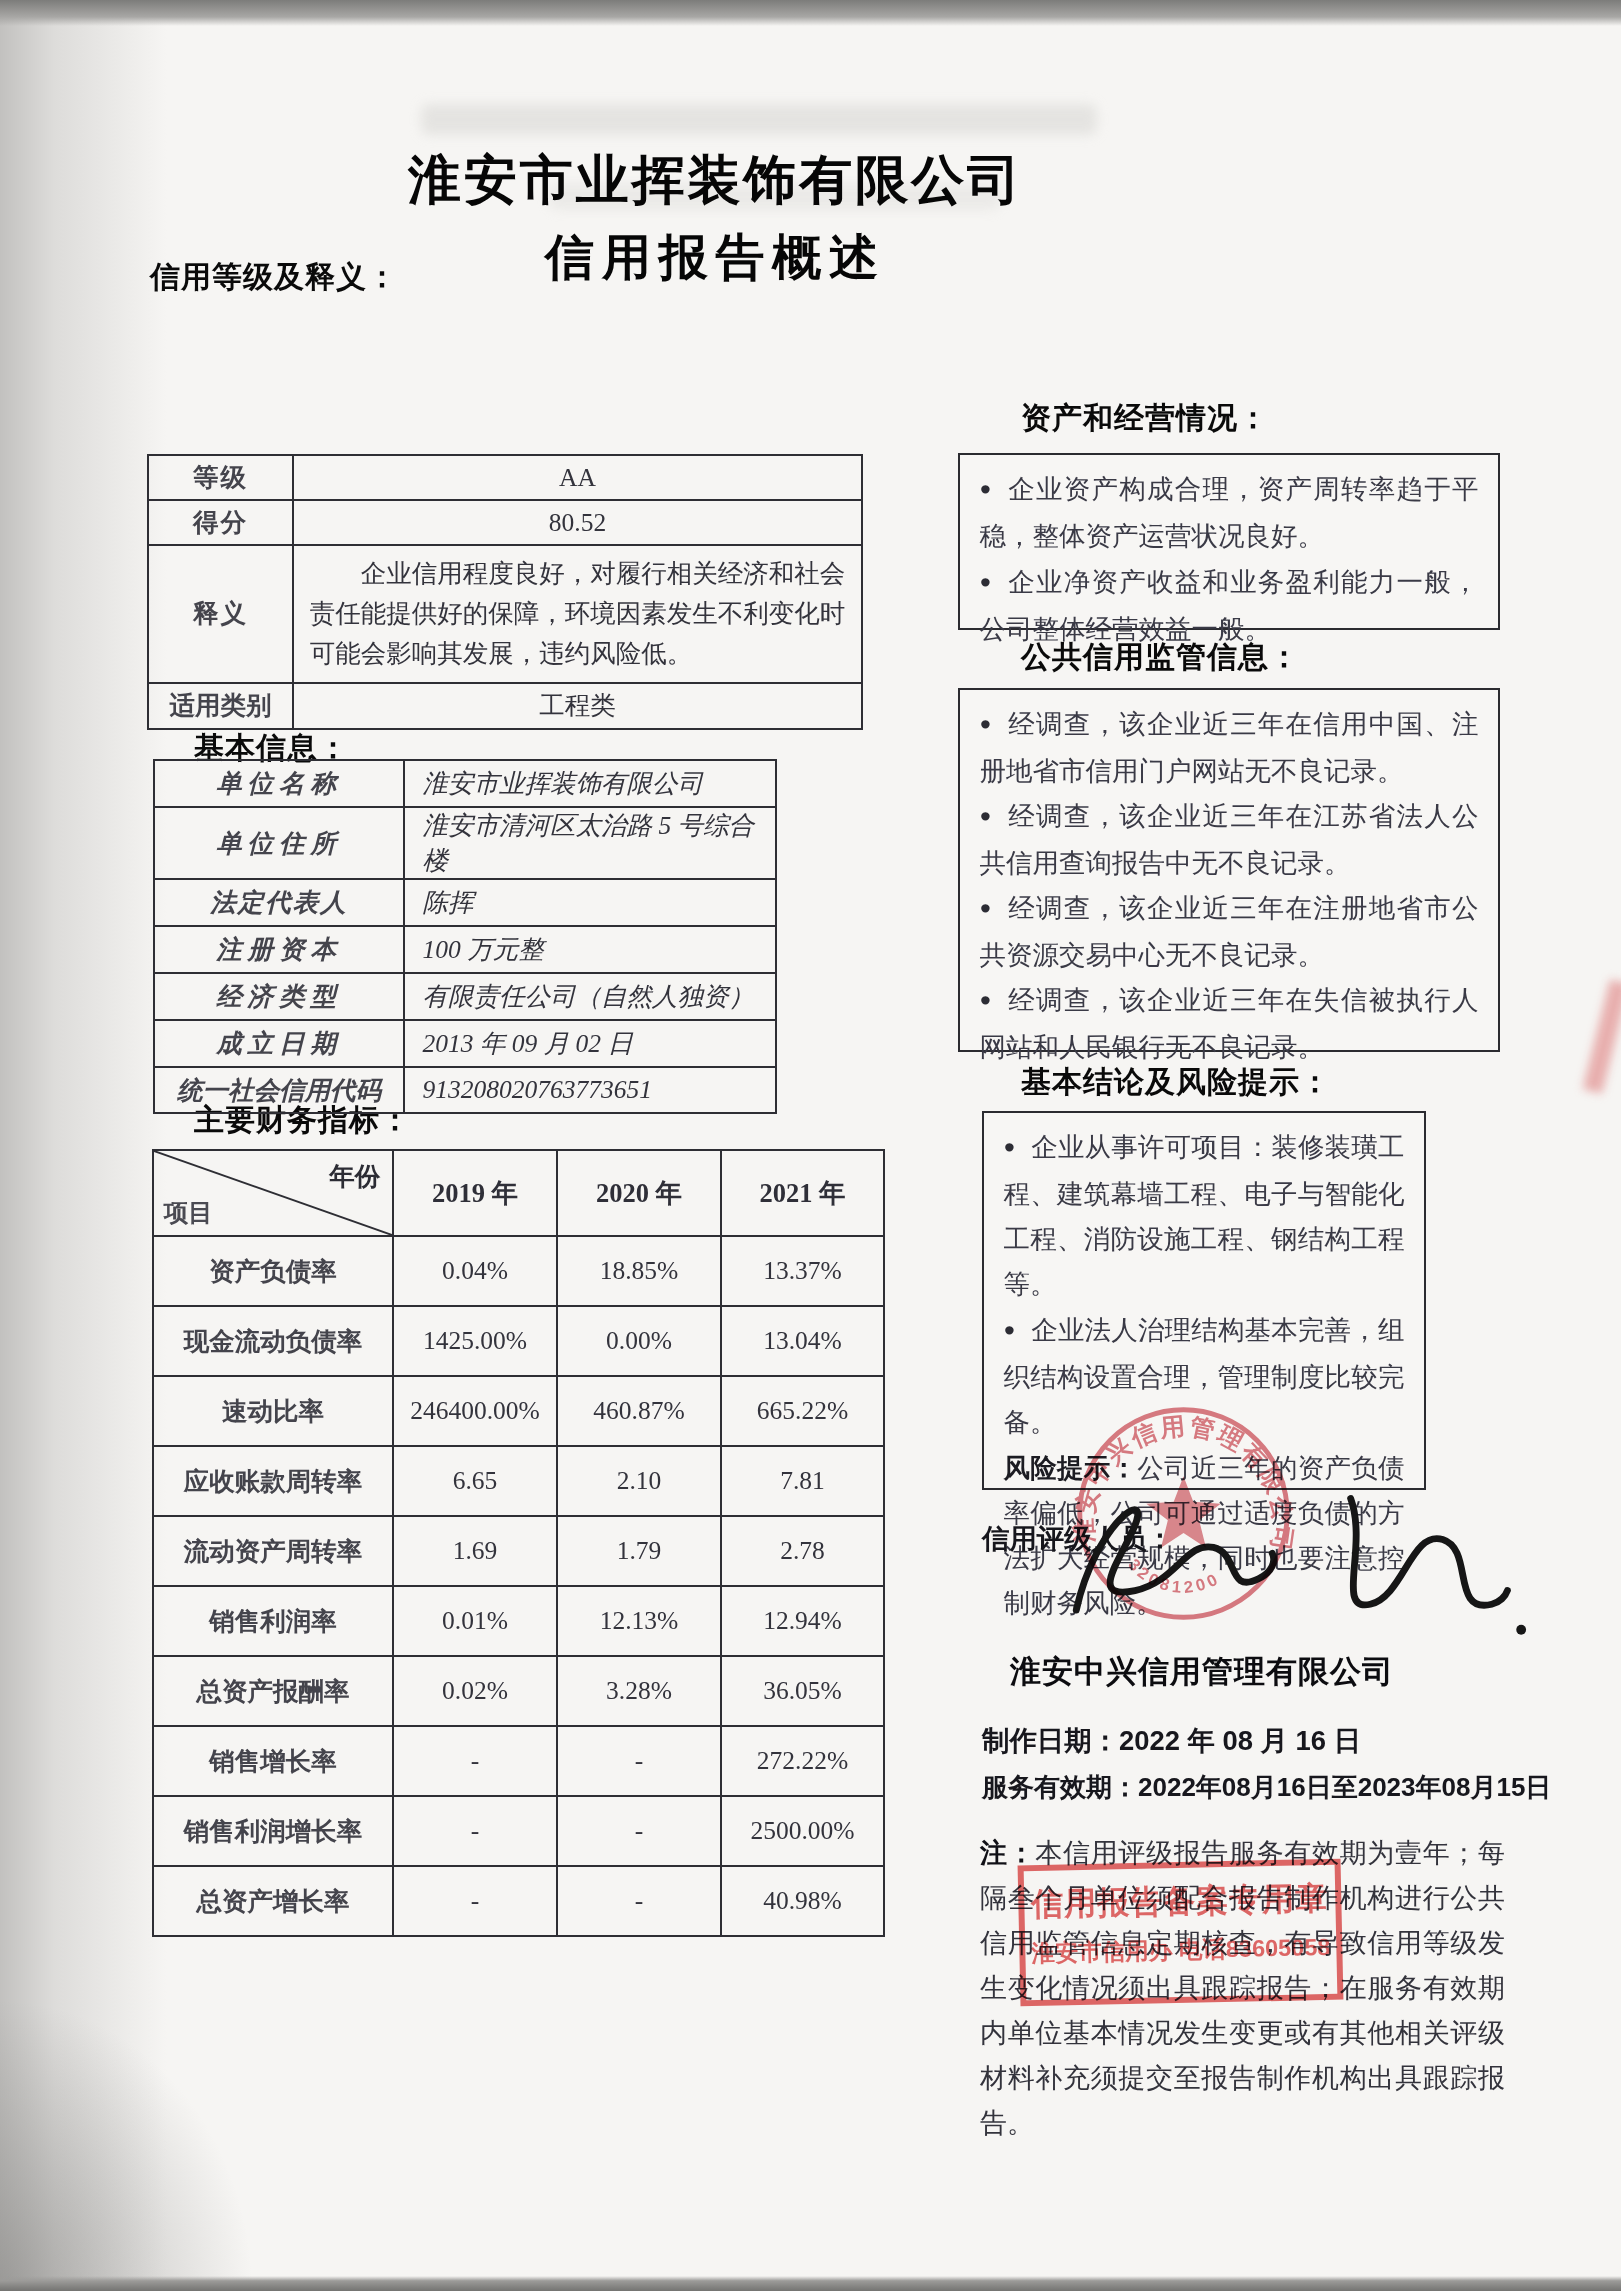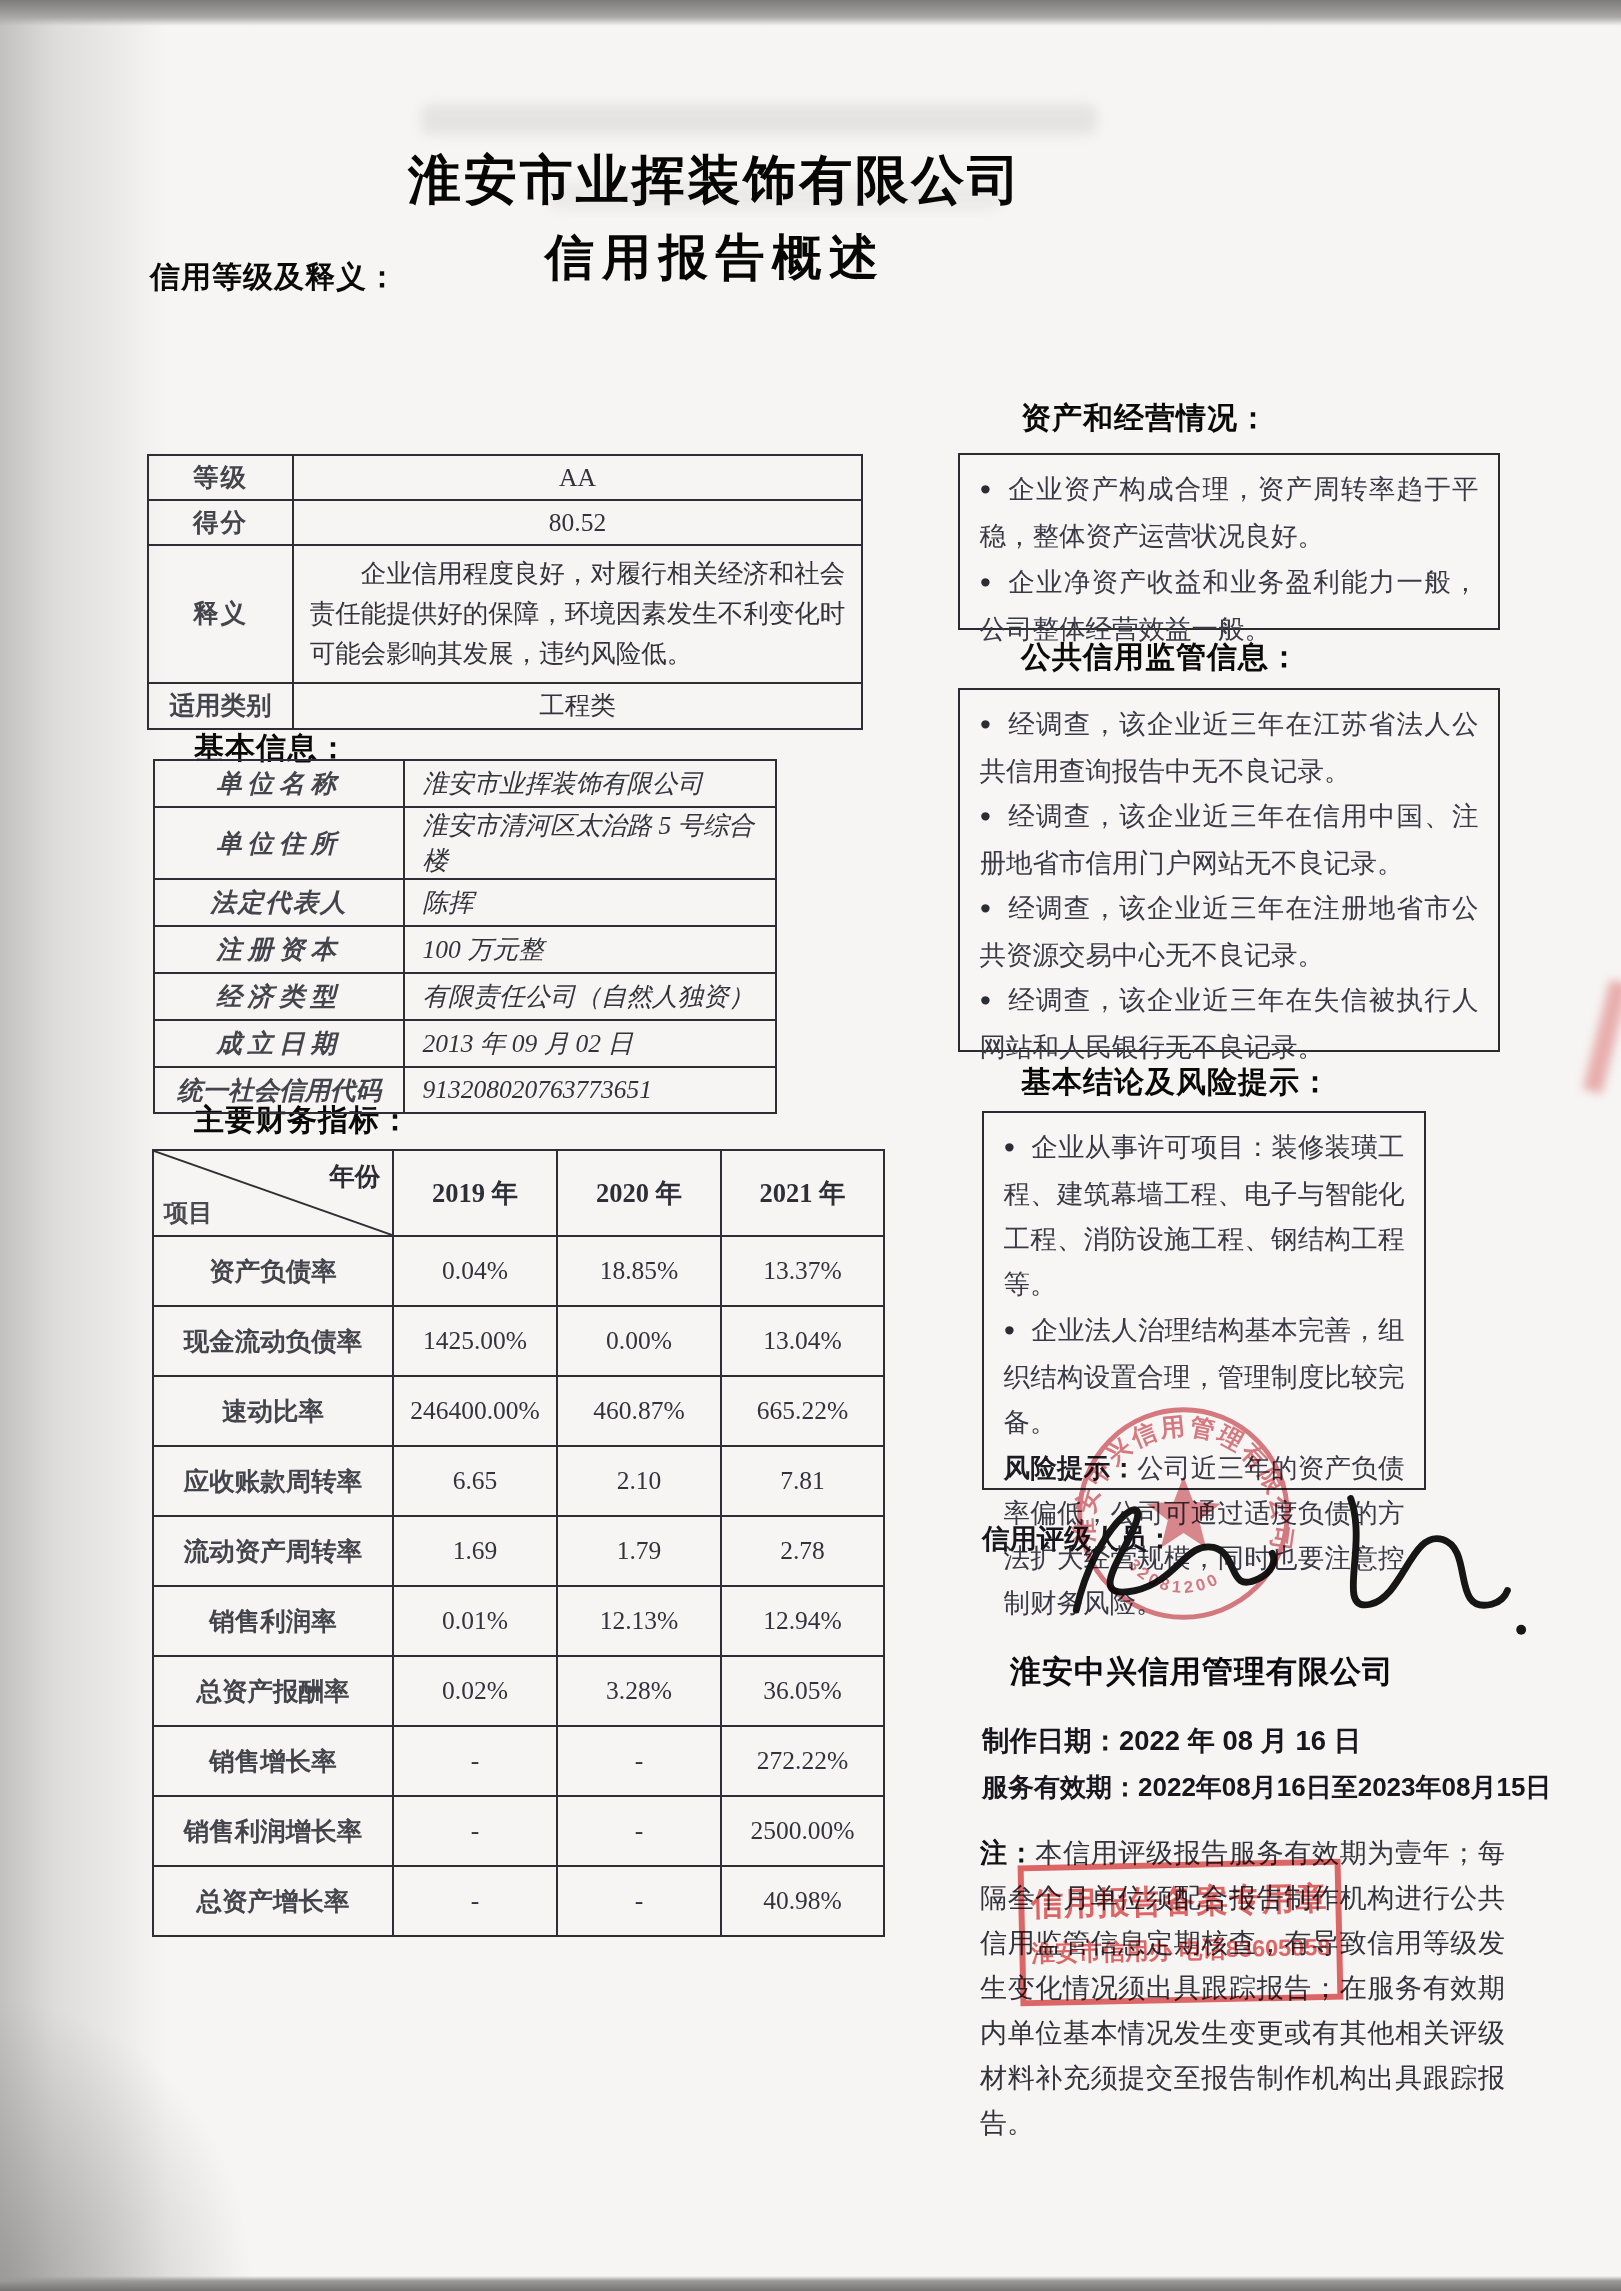--- a/index.html
+++ b/index.html
@@ -263,22 +263,22 @@
   </table>
 
 <div class="sec-h" style="left:1021px; top:398px;">资产和经营情况：</div>
 <div class="rbox box1" style="left:958px; top:453px; width:542px; height:177px;">
   <p><span class="b-dot">●</span><span>企业资产构成合理，资产周转率趋于平稳，整体资产运营状况良好。</span></p>
   <p><span class="b-dot">●</span><span>企业净资产收益和业务盈利能力一般，公司整体经营效益一般。</span></p>
 </div>
 
 <div class="sec-h" style="left:1021px; top:637px;">公共信用监管信息：</div>
 <div class="rbox box2" style="left:958px; top:688px; width:542px; height:364px;">
+  <p><span class="b-dot">●</span><span>经调查，该企业近三年在信用中国、注册地省市信用门户网站无不良记录。</span></p>
   <p><span class="b-dot">●</span><span>经调查，该企业近三年在江苏省法人公共信用查询报告中无不良记录。</span></p>
-  <p><span class="b-dot">●</span><span>经调查，该企业近三年在信用中国、注册地省市信用门户网站无不良记录。</span></p>
   <p><span class="b-dot">●</span><span>经调查，该企业近三年在注册地省市公共资源交易中心无不良记录。</span></p>
   <p><span class="b-dot">●</span><span>经调查，该企业近三年在失信被执行人网站和人民银行无不良记录。</span></p>
 </div>
 
 <div class="sec-h" style="left:1021px; top:1062px;">基本结论及风险提示：</div>
 <div class="rbox box3" style="left:982px; top:1111px; width:444px; height:379px;">
   <p><span class="b-dot">●</span><span>企业从事许可项目：装修装璜工程、建筑幕墙工程、电子与智能化工程、消防设施工程、钢结构工程等。</span></p>
   <p><span class="b-dot">●</span><span>企业法人治理结构基本完善，组织结构设置合理，管理制度比较完备。</span></p>
   <p><span class="risk-label">风险提示：</span><span>公司近三年的资产负债率偏低，公司可通过适度负债的方法扩大经营规模，同时也要注意控制财务风险。</span></p>
 </div>

